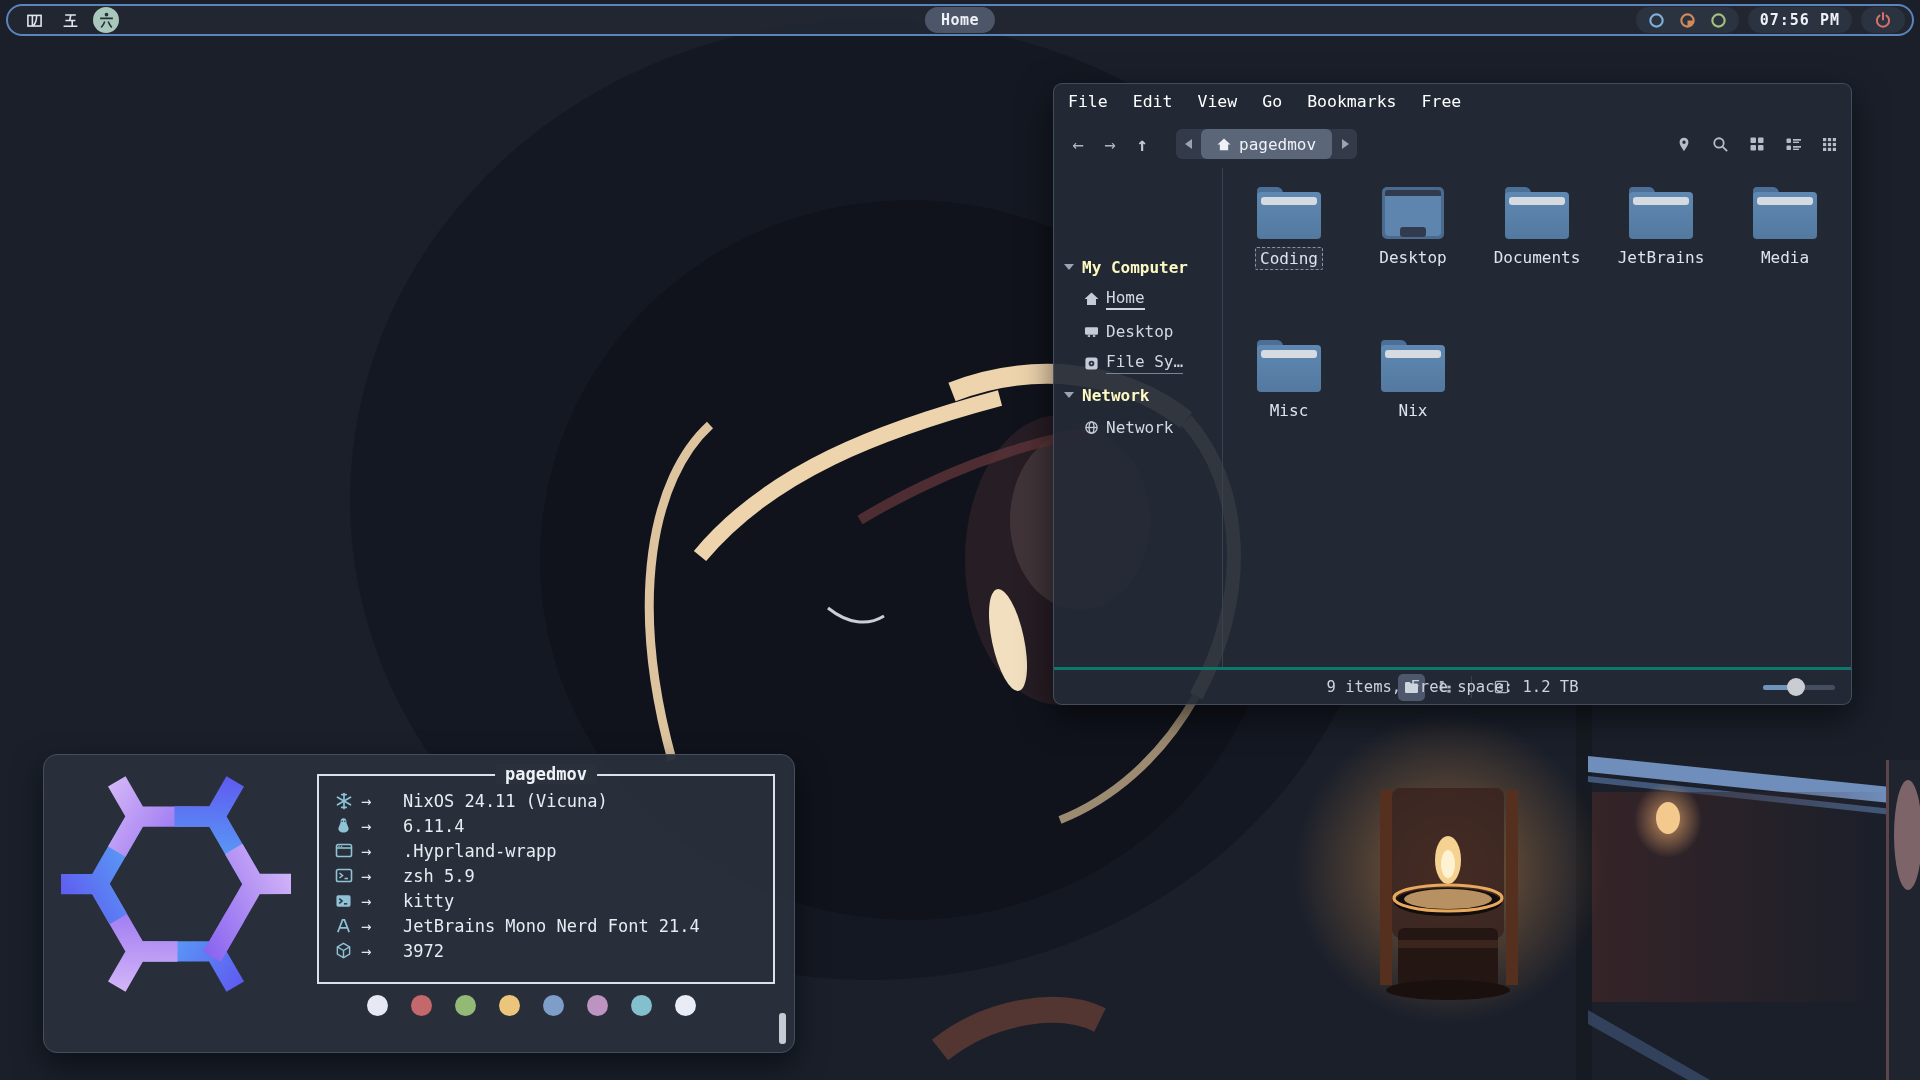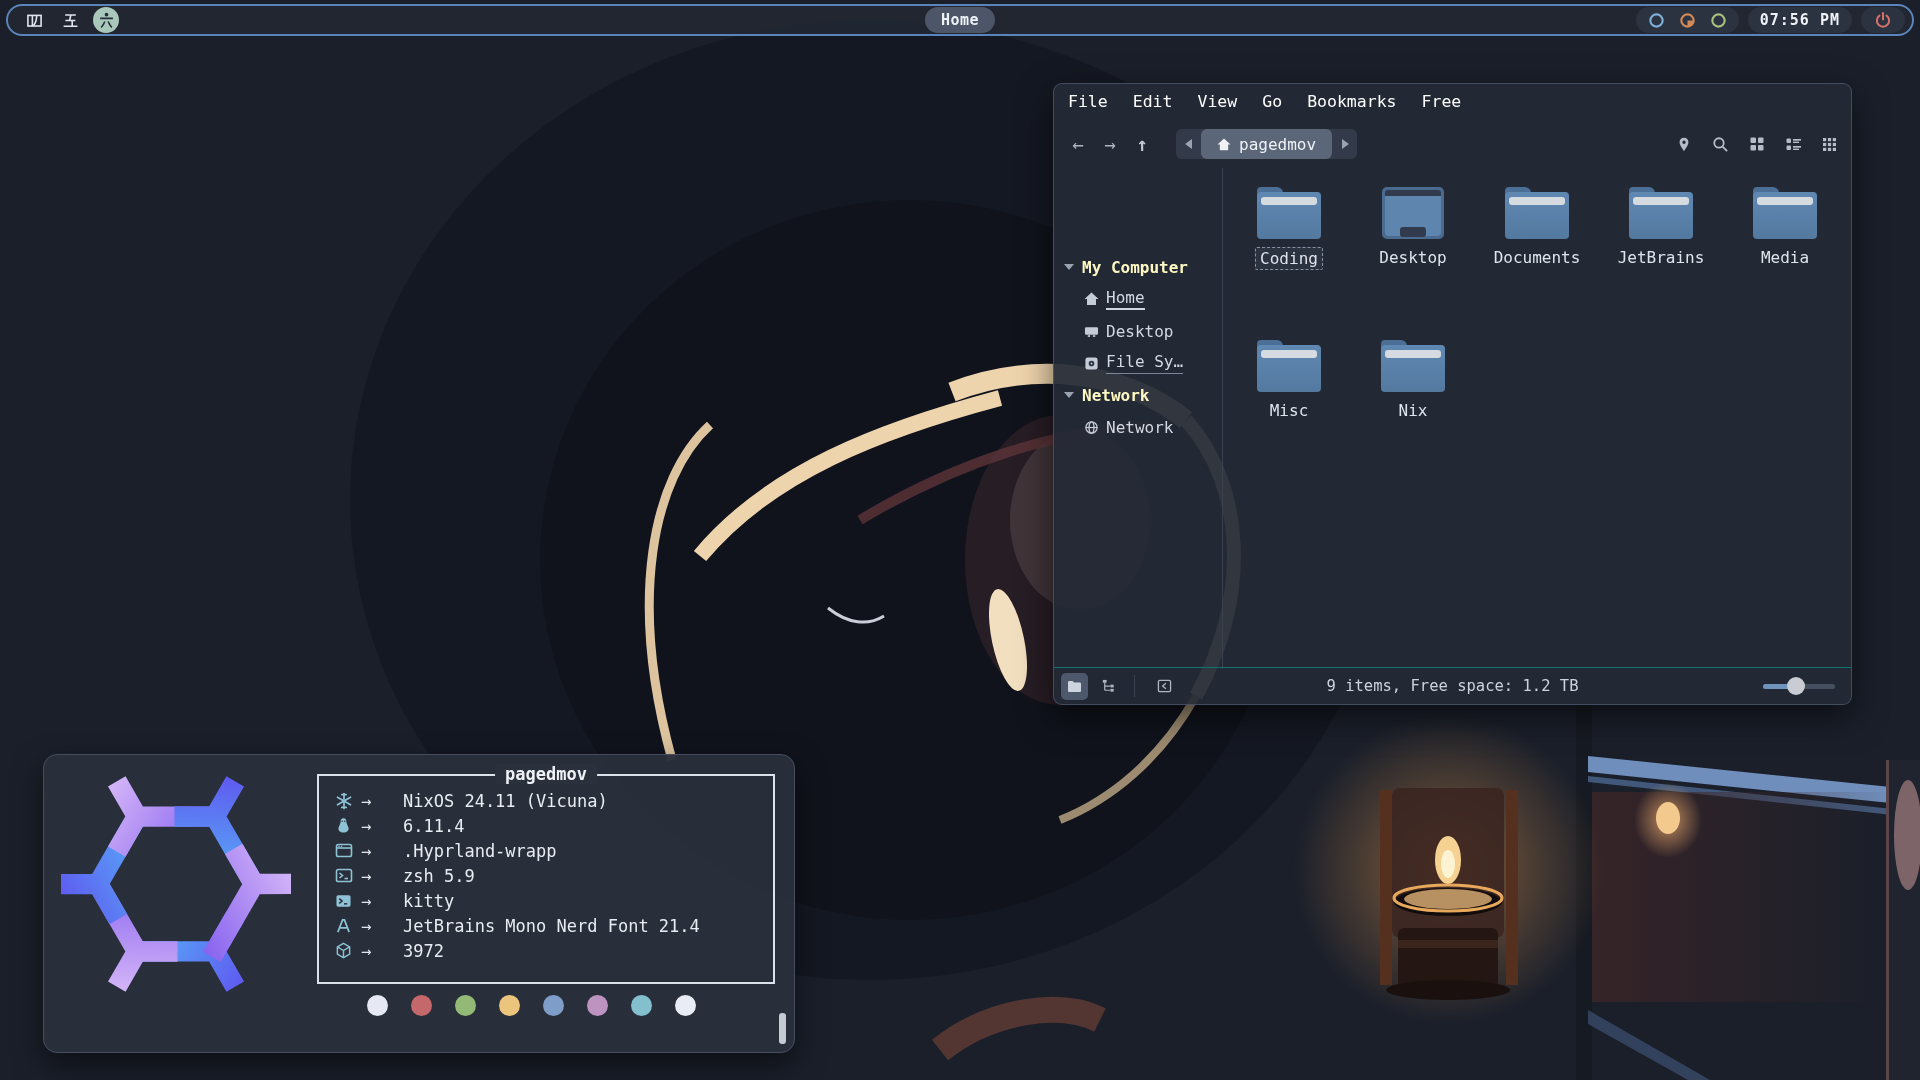--- a/index.html
+++ b/index.html
@@ -89,21 +89,21 @@
   .icon-textfile { position:relative; width:46px; height:56px; background:#e8eaed;
     border-radius:3px; margin-top:-2px; }
   .icon-textfile .fold { position:absolute; right:0; top:0; width:0; height:0;
     border-left:13px solid #c0c5cc; border-top:13px solid #2b3140; }
   .icon-textfile .lines { position:absolute; left:8px; top:18px; width:30px; height:26px;
     background:repeating-linear-gradient(#9aa0a8 0 4px, transparent 4px 10px); }
   .icon-textfile .lines::after { content:""; position:absolute; left:0; top:18px; width:22px;
     height:4px; background:#9aa0a8; }
 
   #fm-status { position:absolute; left:0; bottom:0; width:100%; height:37px;
-    border-top:1px solid #0f766e; display:flex; align-items:center; }
+    border-top:3px solid #0f766e; display:flex; align-items:center;justify-content:center; }
   .status-btn { width:27px; height:27px; border-radius:5px; display:flex; align-items:center;
     justify-content:center; margin-left:7px; }
   .status-btn.active { background:#4e586c; }
   .status-sep { width:1px; height:22px; background:#3a4150; margin:0 9px 0 12px; }
   #status-text { position:absolute; left:50%; transform:translateX(-50%); font-size:15.5px;
     color:#ccd3dd; }
   #zoom-slider { position:absolute; right:16px; display:flex; align-items:center; width:72px;
     height:20px; }
   #zoom-slider .track { position:absolute; left:0; top:8px; width:72px; height:5px;
     border-radius:3px; background:#454e5f; }

